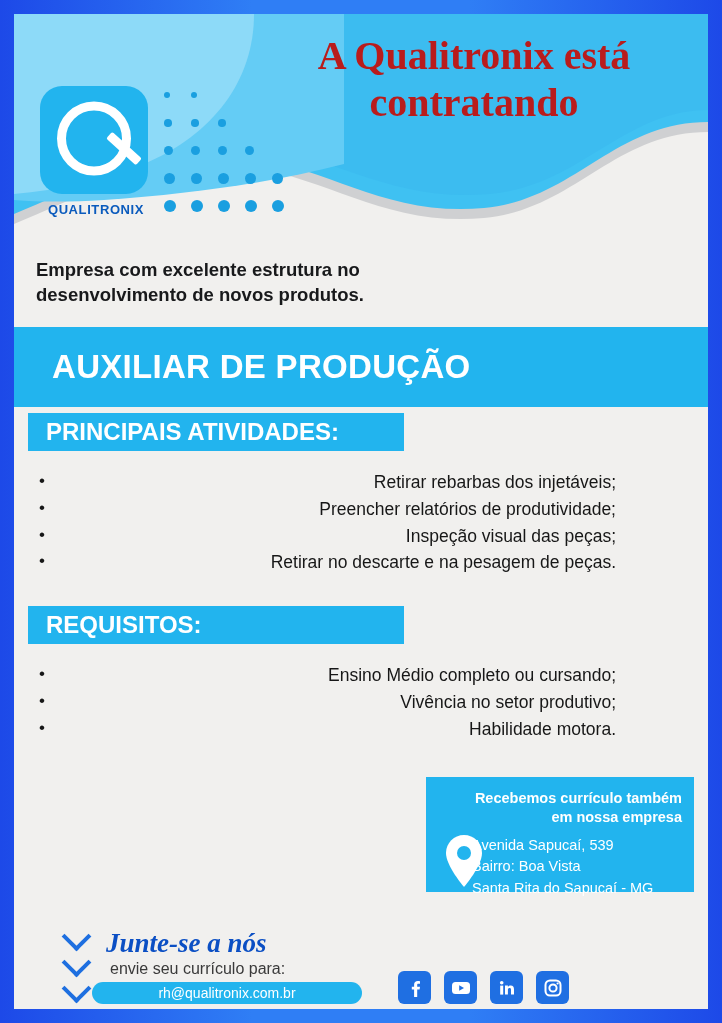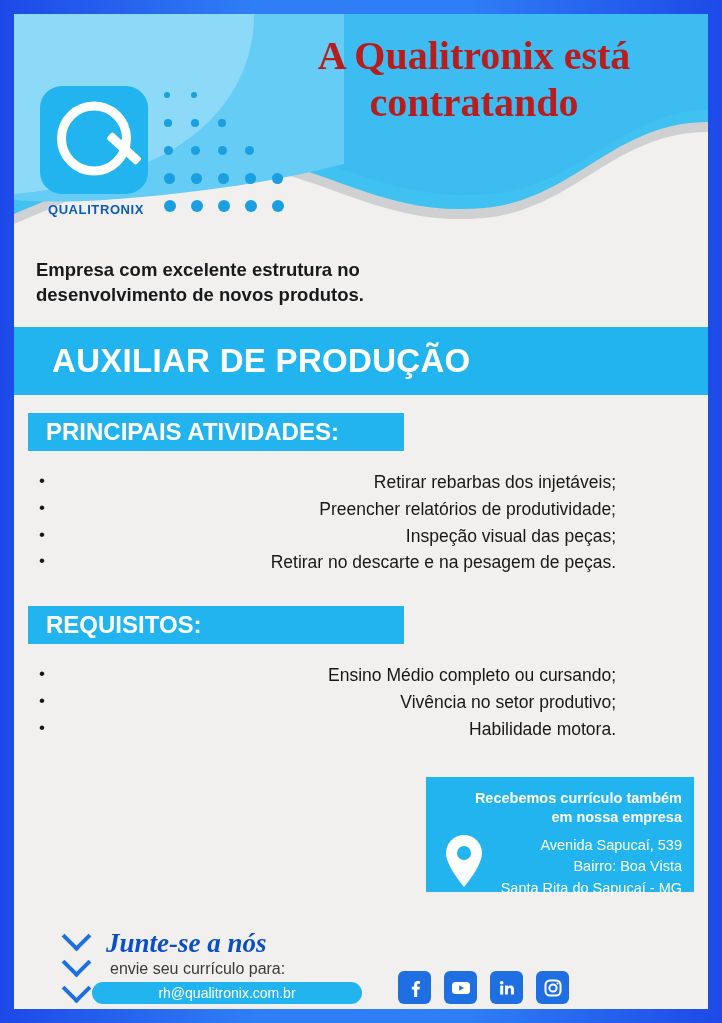--- a/index.html
+++ b/index.html
@@ -126,21 +126,21 @@
     color: #18191b;
     margin-top: 26px;
   }
 
   
   .title-band {
     position: absolute;
     left: 0;
     top: 313px;
     width: 694px;
-    height: 68px;
+    height: 80px;
     background: #22b4ee;
     display: flex;
     align-items: center;
   }
   .title-band span {
     padding-left: 38px;
     font-size: 33px;
     font-weight: bold;
     color: #ffffff;
     letter-spacing: .3px;
@@ -202,21 +202,21 @@
     text-align: right;
     font-size: 14.5px;
     font-weight: bold;
     line-height: 1.3;
   }
   .addr-lines {
     position: absolute;
     right: 12px;
     top: 58px;
     width: 210px;
-    text-align: right;
+    text-align: left;
     font-size: 14.5px;
     line-height: 1.48;
   }
   .pin {
     position: absolute;
     left: 18px;
     top: 56px;
     width: 40px;
     height: 56px;
   }

